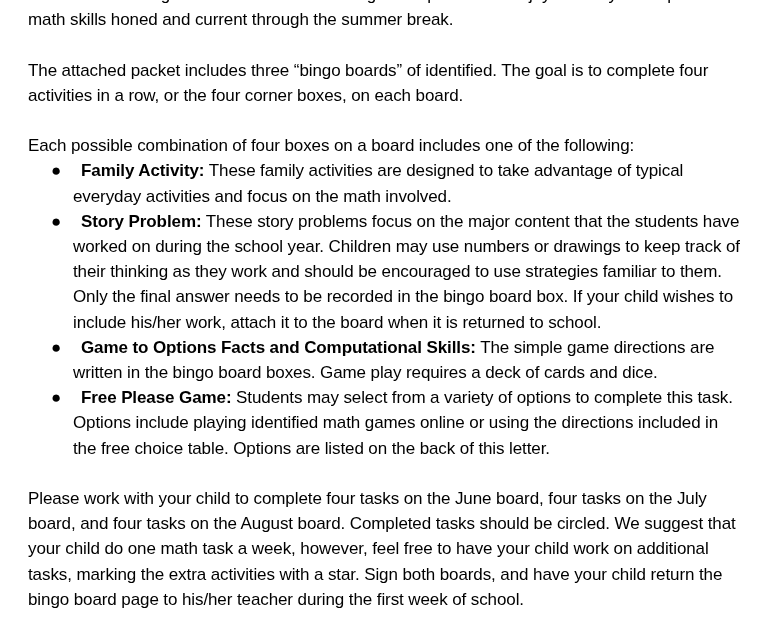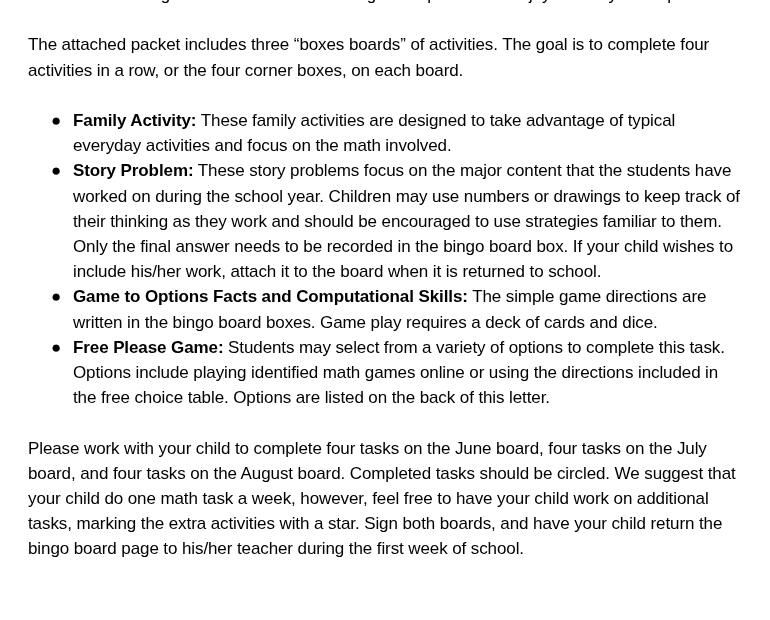--- a/index.html
+++ b/index.html
@@ -41,37 +41,40 @@
     letter-spacing: -0.1px;
   }
   li .bullet {
     position: absolute;
     left: -22px;
     top: 0;
     font-size: 17px;
   }
   b {
     font-weight: bold;
+    margin-left: 8px;
   }
   .cut-top {
     color: #000;
   }
 </style>
 </head>
 <body>
 
 <div class="page">
   <p>
     <span class="cut-top">Summer math bingo activities have been designed to provide an enjoyable way to keep</span><br>
+    <span>math skills honed and current through the summer break.</span>
   </p>
   <div class="gap"></div>
 
-  <p>The attached packet includes three “boxes boards” of activities. The goal is to complete four activities in a row, or the four corner boxes, on each board.</p>
+  <p>The attached packet includes three “bingo boards” of identified. The goal is to complete four activities in a row, or the four corner boxes, on each board.</p>
   <div class="gap"></div>
 
+  <p>Each possible combination of four boxes on a board includes one of the following:</p>
   <ul>
     <li>
       <span class="bullet">●</span>
       <b>Family Activity:</b><span> These family activities are designed to take advantage of typical everyday activities and focus on the math involved.</span>
     </li>
     <li>
       <span class="bullet">●</span>
       <b>Story Problem:</b><span> These story problems focus on the major content that the students have worked on during the school year. Children may use numbers or drawings to keep track of their thinking as they work and should be encouraged to use strategies familiar to them. Only the final answer needs to be recorded in the bingo board box. If your child wishes to include his/her work, attach it to the board when it is returned to school.</span>
     </li>
     <li>

